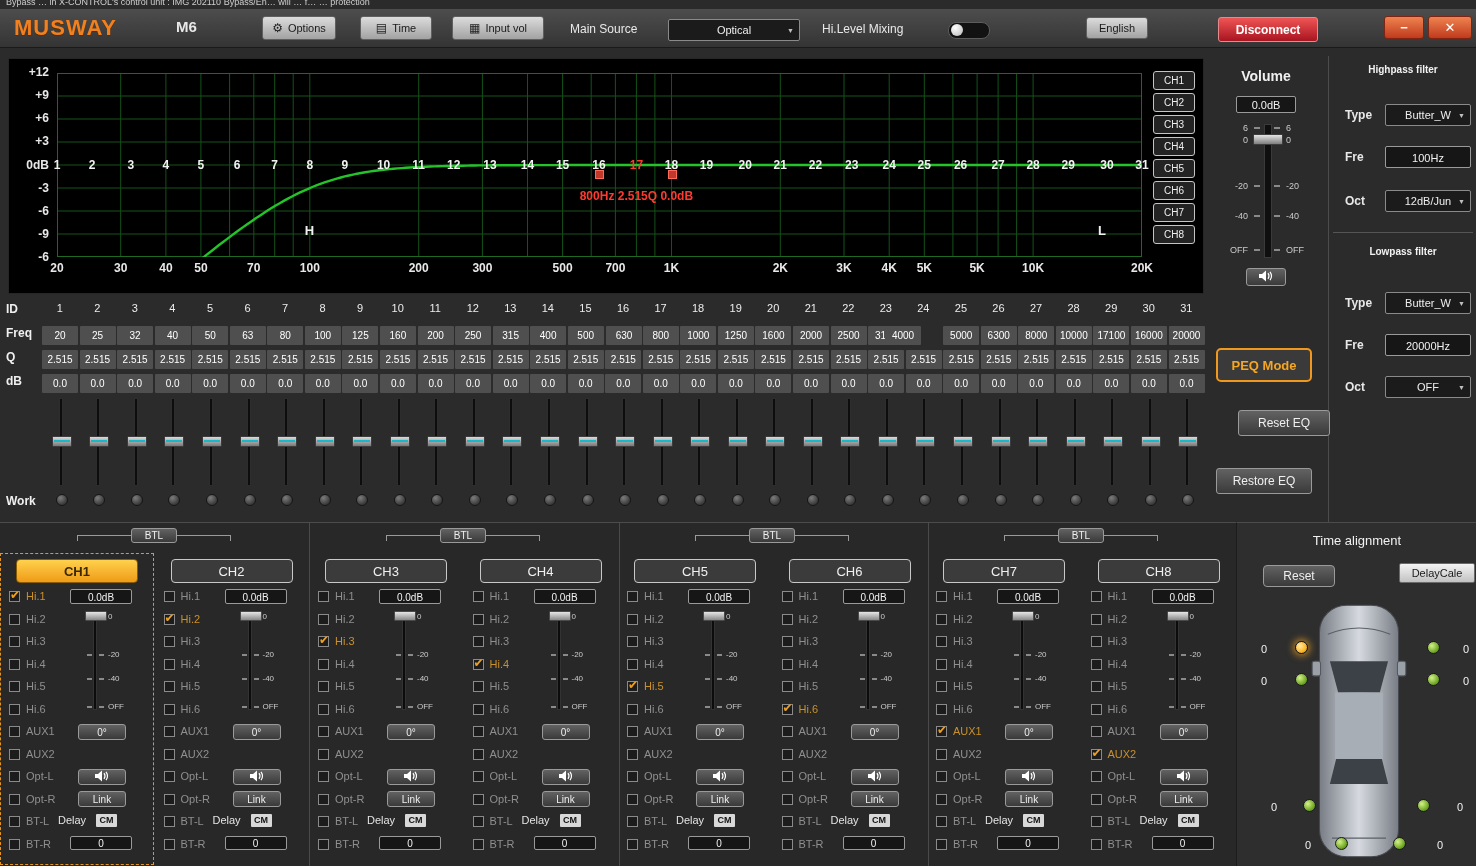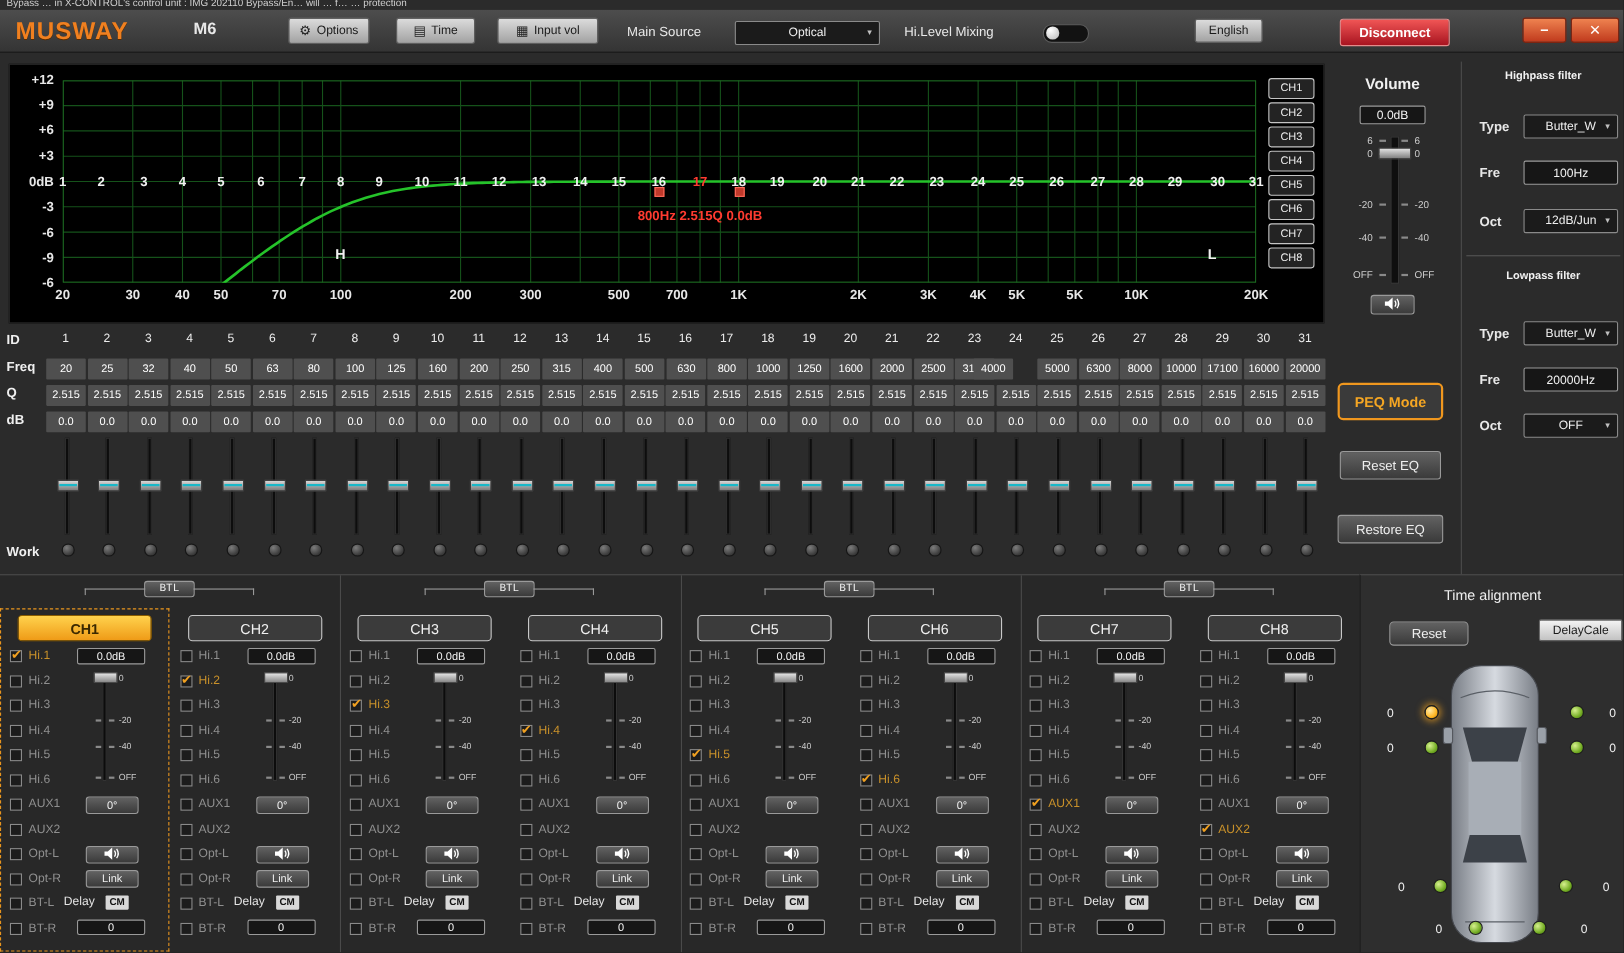--- a/index.html
+++ b/index.html
@@ -79,21 +79,21 @@
   .eqs{position:absolute;top:0;width:18px;height:92px;cursor:pointer;}
   .etrack{position:absolute;left:7px;top:0;width:4px;height:88px;background:#0d0d0d;border:1px solid #2d2d2d;box-sizing:border-box;}
   .ehandle{position:absolute;left:0;top:38px;width:18px;height:9px;background:linear-gradient(#dadada,#787878);border:1px solid #3c3c3c;border-radius:1px;}
   .ehandle:after{content:'';position:absolute;left:1px;right:1px;top:3px;height:2px;background:#19b8c8;}
   #work-lab{position:absolute;left:6px;top:96px;font-size:12px;font-weight:bold;color:#f0f0f0;}
   .workdot{position:absolute;top:96px;width:10px;height:10px;border-radius:50%;background:radial-gradient(circle at 35% 30%,#7c7c7c,#3a3a3a 70%);border:1px solid #161616;}
   
   #channel-section{position:absolute;left:0;top:522px;width:1236px;height:344px;background:#282828;border-top:1px solid #4c4c4c;box-sizing:border-box;}
   .pair-sep{position:absolute;top:0;bottom:0;width:1px;background:#4a4a4a;}
   .btl-brk{position:absolute;top:12px;height:6px;border-top:1px solid #9a9a9a;border-left:1px solid #9a9a9a;border-right:1px solid #9a9a9a;box-sizing:border-box;}
-  .btl-btn{position:absolute;top:5px;width:46px;height:15px;font-size:10px;font-family:Liberation Mono, monospace;}
+  .btl-btn{position:absolute;top:5px;width:46px;height:15px;font-size:10px;}
   .strip{position:absolute;top:30px;width:154px;height:312px;}
   .strip.sel{outline:1px dashed #e8951e;outline-offset:-1px;}
   .ch-btn{position:absolute;left:16px;top:6px;width:122px;height:24px;display:flex;align-items:center;justify-content:center;background:#3b3b3b;border:1px solid #c8c8c8;border-radius:4px;color:#f0f0f0;font-size:13px;box-sizing:border-box;font-family:inherit;padding:0;}
   .ch-btn.on{background:linear-gradient(#ffd24d,#ef9b17);color:#3a2800;border:1px solid #8a5c00;font-weight:bold;}
   .cbx{position:absolute;left:9px;width:11px;height:11px;background:#1c1c1c;border:1px solid #8a8a8a;box-sizing:border-box;}
   .ck{position:absolute;left:0;top:-4px;color:#f0a020;font-size:12px;font-weight:bold;}
   .inlab{position:absolute;left:26px;font-size:11px;color:#8f8f8f;}
   .inlab.on{color:#c9912a;}
   .gain{position:absolute;left:70px;width:62px;height:15px;line-height:15px;font-size:10px;}
   .mslider{position:absolute;left:74px;top:56px;width:58px;height:108px;}
@@ -494,21 +494,21 @@
         <div class="cell" style="left:943.2px;top:74px;width:36.05px">0.0</div>
         <div class="cell" style="left:980.7px;top:74px;width:36.05px">0.0</div>
         <div class="cell" style="left:1018.3px;top:74px;width:36.05px">0.0</div>
         <div class="cell" style="left:1055.8px;top:74px;width:36.05px">0.0</div>
         <div class="cell" style="left:1093.4px;top:74px;width:36.05px">0.0</div>
         <div class="cell" style="left:1130.9px;top:74px;width:36.05px">0.0</div>
         <div class="cell" style="left:1168.5px;top:74px;width:36.05px">0.0</div>
       </div>
   </div>
   <button id="peq-btn">PEQ Mode</button>
-  <button id="reseteq-btn" class="ctl-btn" style="position:absolute;">Reset EQ</button>
+  <button id="reseteq-btn" class="ctl-btn" style="position:absolute;margin-left:20px;">Reset EQ</button>
   <button id="restoreeq-btn" class="ctl-btn" style="position:absolute;">Restore EQ</button>
 
   <div id="eq-sliders">
     <span id="work-lab">Work</span>
   <div class="eqs" style="left:51.8px">
         <div class="etrack"></div>
         <div class="ehandle"></div>
       </div>
       <div class="workdot" style="left:55.8px"></div>
       <div class="eqs" style="left:89.3px">

